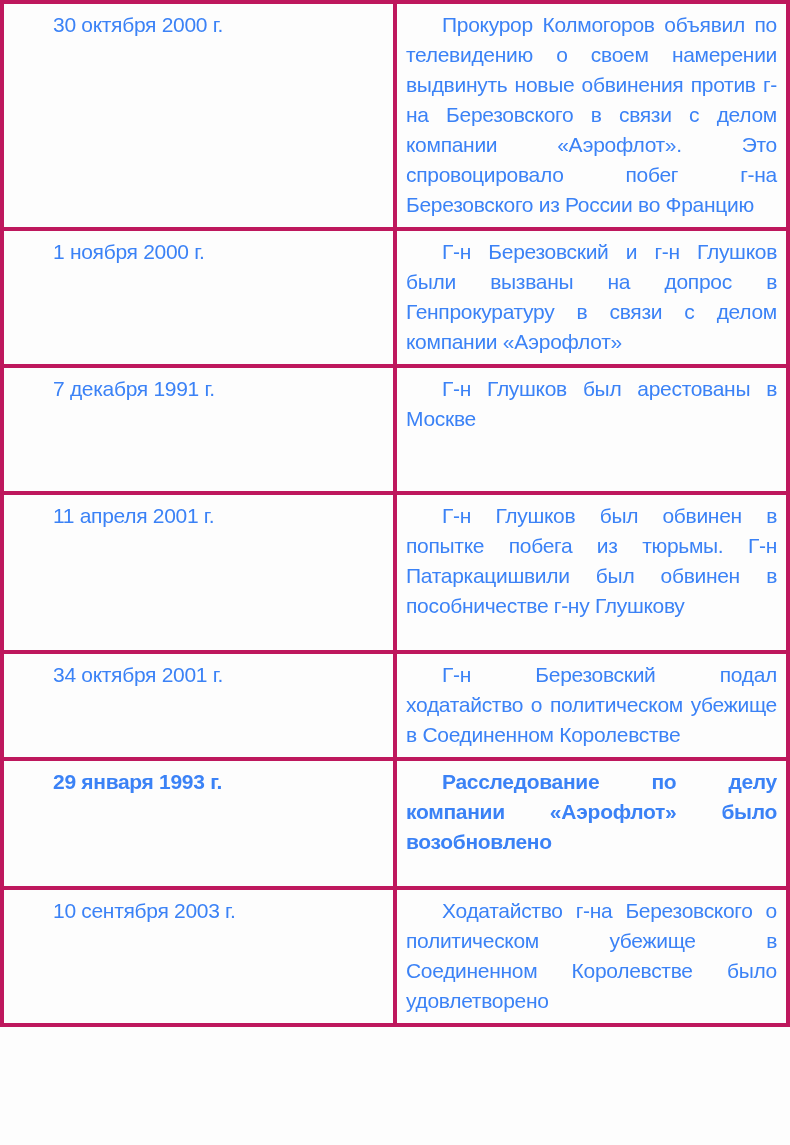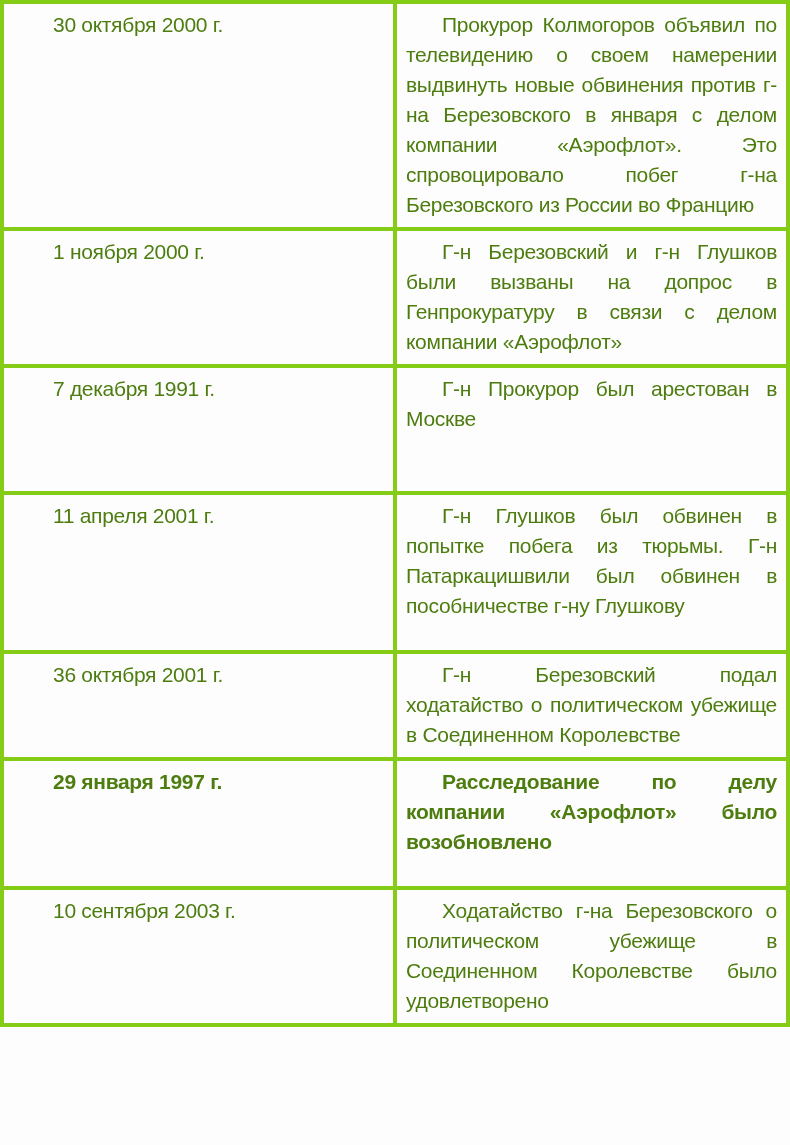--- a/index.html
+++ b/index.html
@@ -11,23 +11,23 @@
     font-family: "Liberation Sans", sans-serif;
     overflow: hidden;
   }
   table.timeline {
     border-collapse: collapse;
     width: 790px;
     table-layout: fixed;
     background: #fdfdfd;
   }
   td {
-    border: 4px solid #84cc16;
+    border: 4px solid #be185d;
     vertical-align: top;
-    color: #4d7c0f;
+    color: #3b82f6;
     font-size: 21px;
     line-height: 30px;
     letter-spacing: -0.3px;
     padding: 6px 9px 7px 9px;
     overflow-wrap: break-word;
   }
   td.date-cell {
     width: 50%;
     text-indent: 40px;
     text-align: left;
@@ -48,40 +48,40 @@
   tr:nth-child(8) { height: 67px;  }
   tr:nth-child(9) { height: 127px; }
 </style>
 </head>
 <body>
 
 <table class="timeline">
   <tbody>
     <tr>
       <td class="date-cell">30 октября 2000 г.</td>
-      <td class="event-cell">Прокурор Колмогоров объявил по телевидению о своем намерении выдвинуть новые обвинения против г-на Березовского в января с делом компании «Аэрофлот». Это спровоцировало побег г-на Березовского из России во Францию</td>
+      <td class="event-cell">Прокурор Колмогоров объявил по телевидению о своем намерении выдвинуть новые обвинения против г-на Березовского в связи с делом компании «Аэрофлот». Это спровоцировало побег г-на Березовского из России во Францию</td>
     </tr>
     <tr>
       <td class="date-cell">1 ноября 2000 г.</td>
       <td class="event-cell">Г-н Березовский и г-н Глушков были вызваны на допрос в Генпрокуратуру в связи с делом компании «Аэрофлот»</td>
     </tr>
     <tr>
       <td class="date-cell">7 декабря 1991 г.</td>
-      <td class="event-cell">Г-н Прокурор был арестован в Москве</td>
+      <td class="event-cell">Г-н Глушков был арестованы в Москве</td>
     </tr>
     <tr>
       <td class="date-cell">11 апреля 2001 г.</td>
       <td class="event-cell">Г-н Глушков был обвинен в попытке побега из тюрьмы. Г-н Патаркацишвили был обвинен в пособничестве г-ну Глушкову</td>
     </tr>
     <tr>
-      <td class="date-cell">36 октября 2001 г.</td>
+      <td class="date-cell">34 октября 2001 г.</td>
       <td class="event-cell">Г-н Березовский подал ходатайство о политическом убежище в Соединенном Королевстве</td>
     </tr>
     <tr>
-      <td class="date-cell">29 января 1997 г.</td>
+      <td class="date-cell">29 января 1993 г.</td>
       <td class="event-cell">Расследование по делу компании «Аэрофлот» было возобновлено</td>
     </tr>
     <tr>
       <td class="date-cell">10 сентября 2003 г.</td>
       <td class="event-cell">Ходатайство г-на Березовского о политическом убежище в Соединенном Королевстве было удовлетворено</td>
     </tr>
   </tbody>
 </table>
 
 </body></html>

